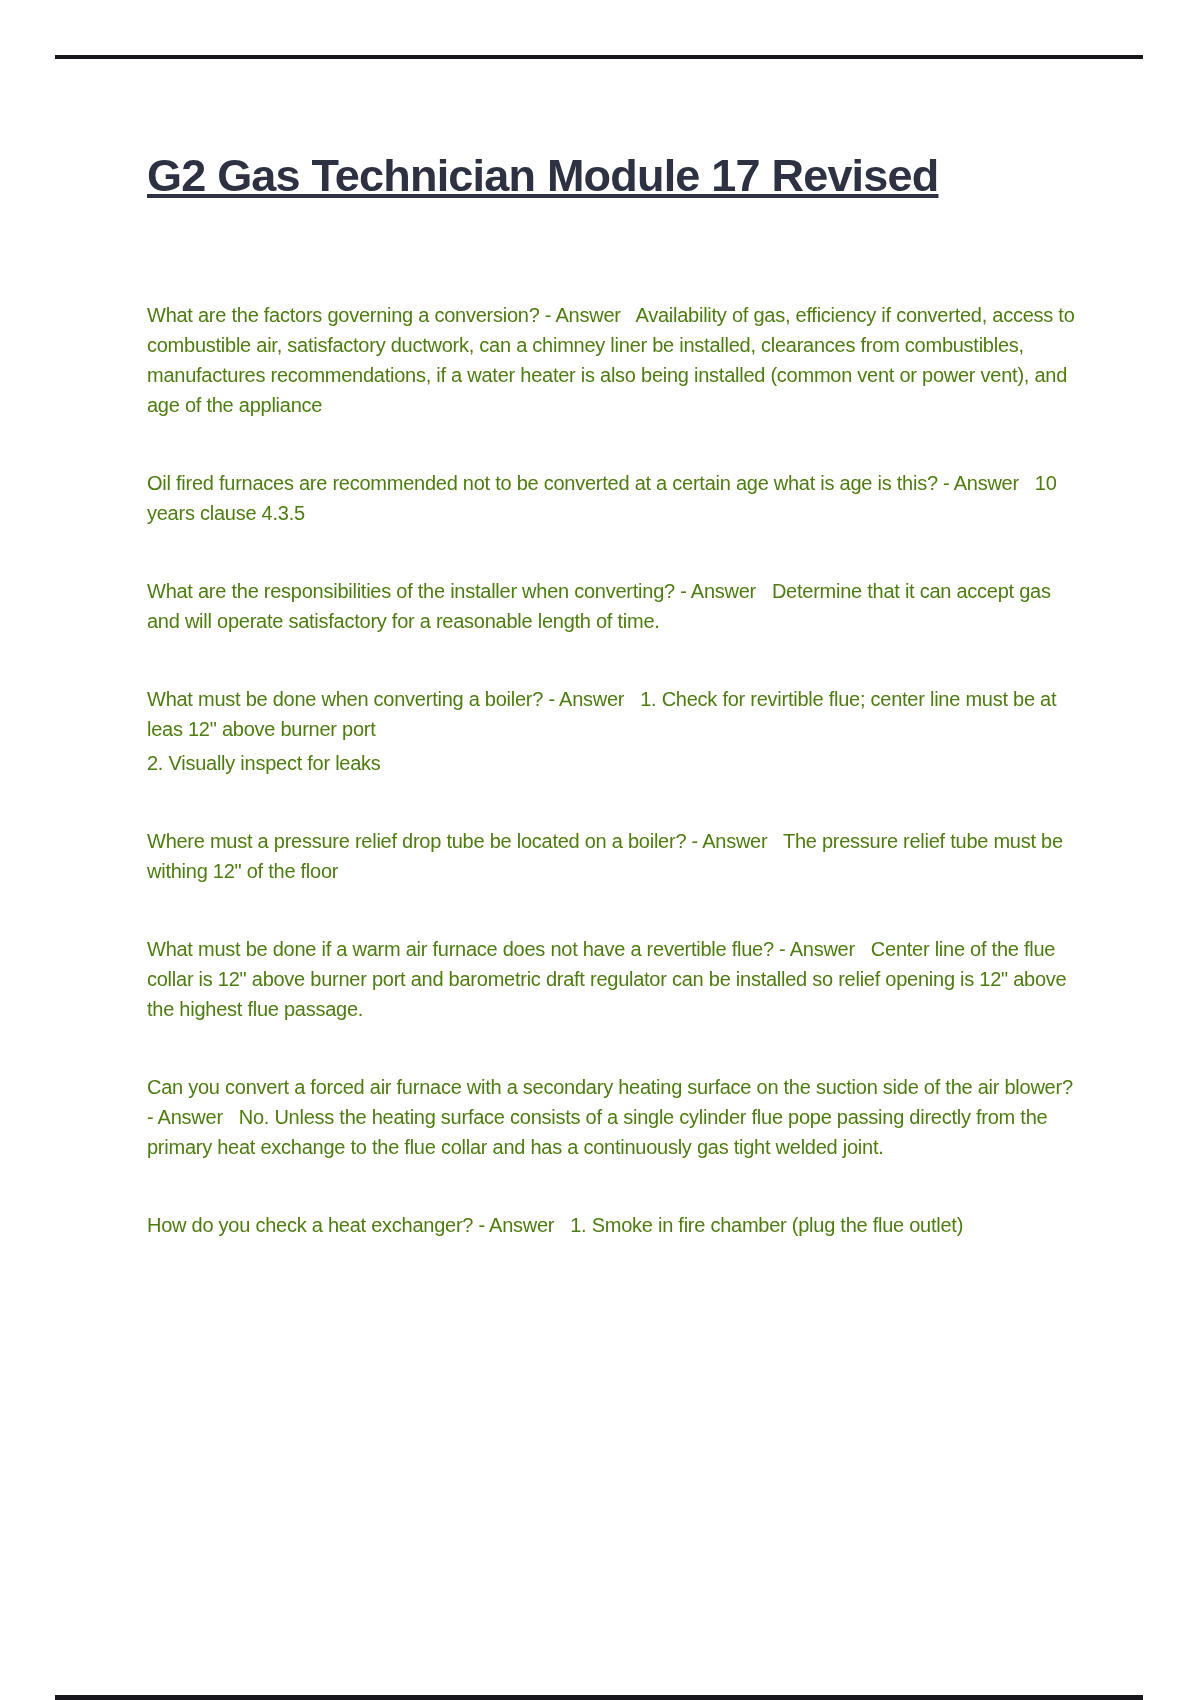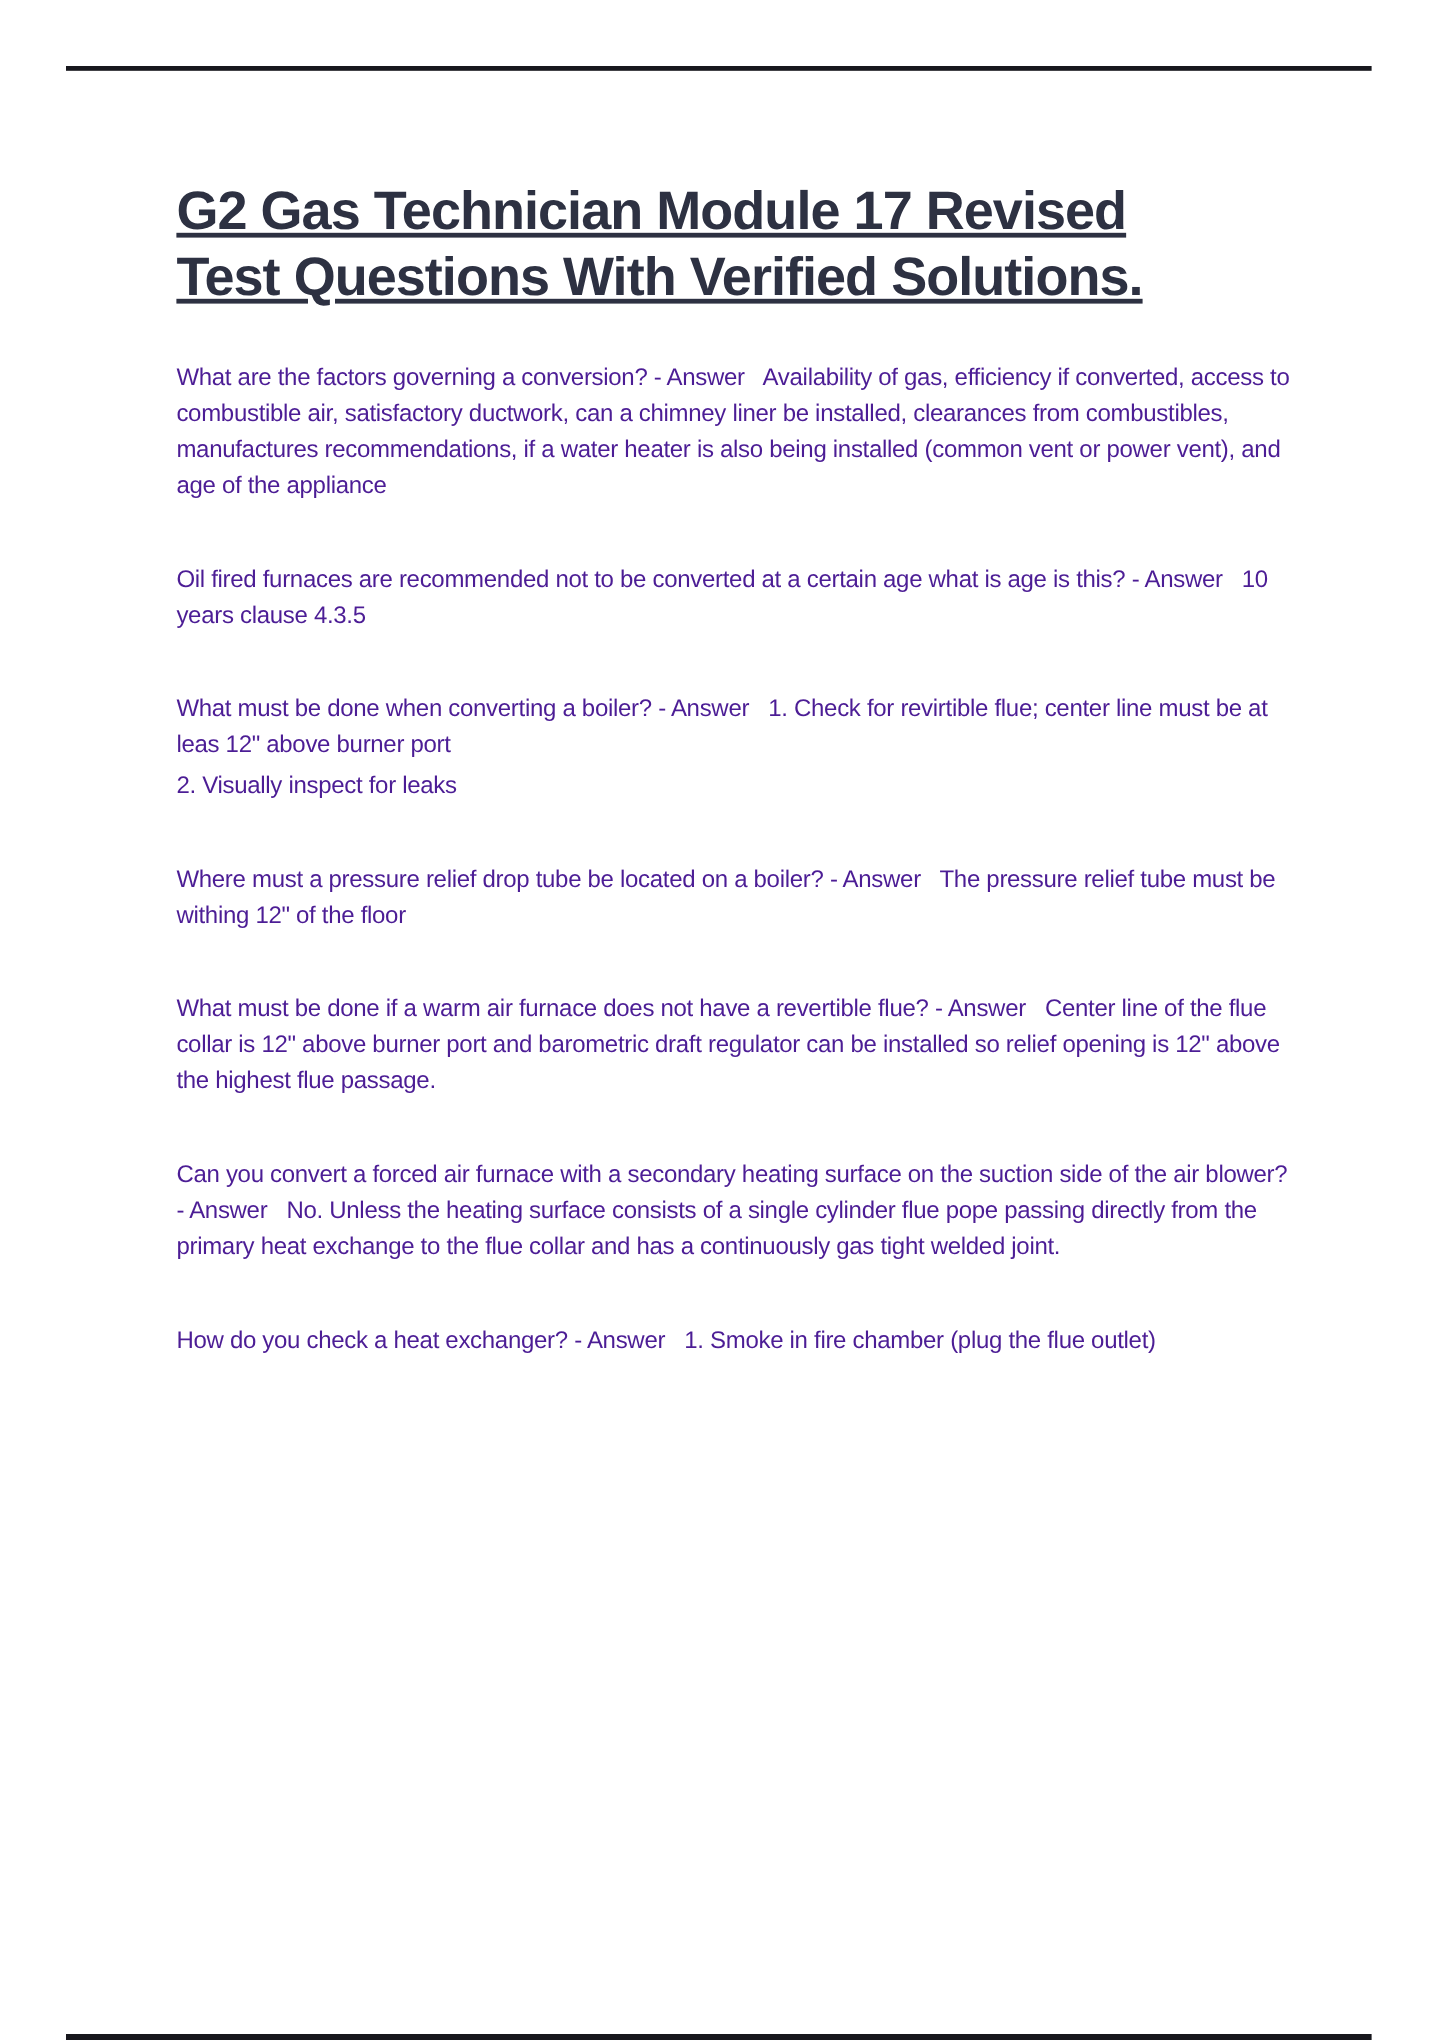--- a/index.html
+++ b/index.html
@@ -48,41 +48,41 @@
     left: 147px;
     top: 300px;
     width: 936px;
   }
   main.qa-content p {
     margin: 0;
     padding: 0;
     font-size: 20px;
     line-height: 30px;
     letter-spacing: -0.25px;
-    color: #4c1d95;
+    color: #4d7c0f;
     white-space: pre-wrap;
   }
   main.qa-content p.section { margin-top: 48px; }
   main.qa-content p.item { margin-top: 4px; }
   main.qa-content p:first-child { margin-top: 0; }
 </style>
 </head>
 <body>
 
 <div class="page">
   <div class="rule rule-top"></div>
 
   <h1 class="doc-title">
     <span>G2 Gas Technician Module 17 Revised</span>
-    <span>Test Questions With Verified Solutions.</span>
   </h1>
 
   <main class="qa-content">
       <p class="section">What are the factors governing a conversion? - Answer   Availability of gas, efficiency if converted, access to combustible air, satisfactory ductwork, can a chimney liner be installed, clearances from combustibles, manufactures recommendations, if a water heater is also being installed (common vent or power vent), and age of the appliance</p>
       <p class="section">Oil fired furnaces are recommended not to be converted at a certain age what is age is this? - Answer   10 years clause 4.3.5</p>
+      <p class="section">What are the responsibilities of the installer when converting? - Answer   Determine that it can accept gas and will operate satisfactory for a reasonable length of time.</p>
       <p class="section">What must be done when converting a boiler? - Answer   1. Check for revirtible flue; center line must be at leas 12" above burner port</p>
       <p class="item">2. Visually inspect for leaks</p>
       <p class="section">Where must a pressure relief drop tube be located on a boiler? - Answer   The pressure relief tube must be withing 12" of the floor</p>
       <p class="section">What must be done if a warm air furnace does not have a revertible flue? - Answer   Center line of the flue collar is 12" above burner port and barometric draft regulator can be installed so relief opening is 12" above the highest flue passage.</p>
       <p class="section">Can you convert a forced air furnace with a secondary heating surface on the suction side of the air blower? - Answer   No. Unless the heating surface consists of a single cylinder flue pope passing directly from the primary heat exchange to the flue collar and has a continuously gas tight welded joint.</p>
       <p class="section">How do you check a heat exchanger? - Answer   1. Smoke in fire chamber (plug the flue outlet)</p>
     </main>
 
   <div class="rule rule-bottom"></div>
 </div>

